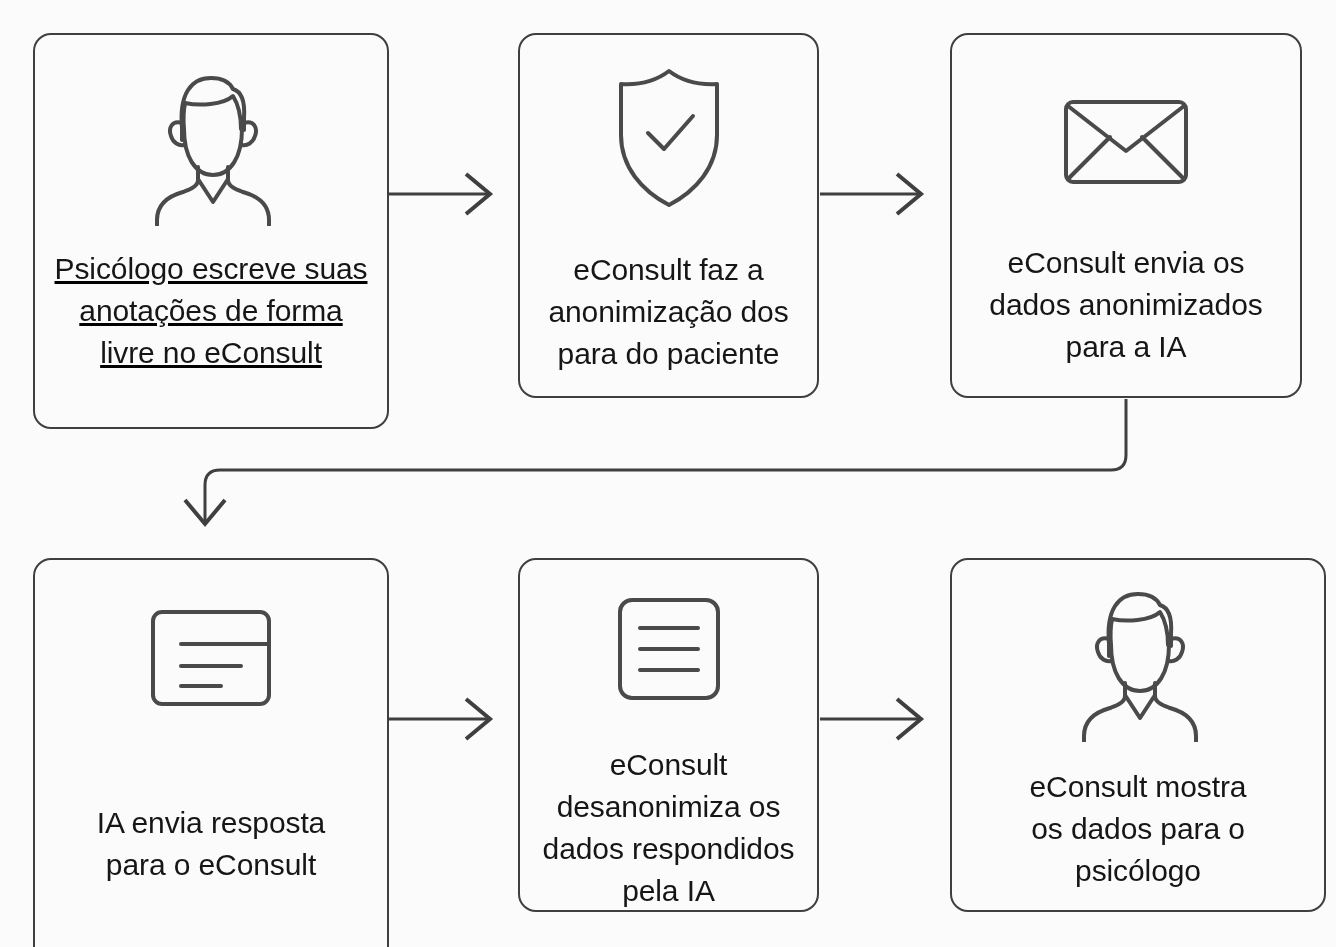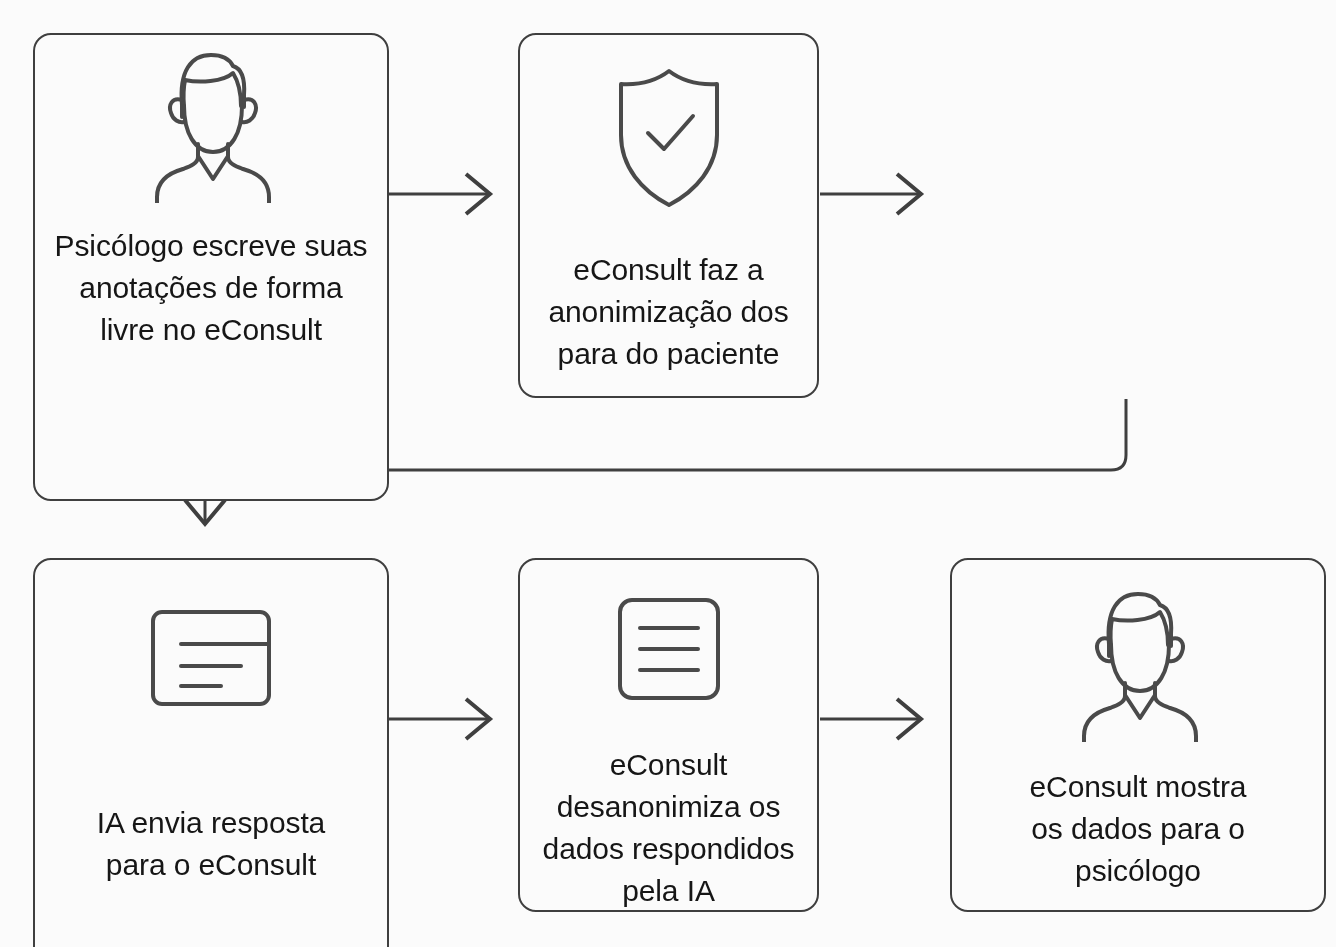--- a/index.html
+++ b/index.html
@@ -95,21 +95,21 @@
     <g>
       <path class="conn-path" d="M 389 719 L 487 719"></path>
       <path class="conn-head" d="M 466 699 L 490 719 L 466 739"></path>
     </g>
     <g>
       <path class="conn-path" d="M 820 719 L 918 719"></path>
       <path class="conn-head" d="M 897 699 L 921 719 L 897 739"></path>
     </g>
   </svg>
 
-  <div class="node" style="left:33px; top:33px; width:356px; height:468px; padding-top:8px;">
+  <div class="node" style="left:33px; top:33px; width:356px; height:396px; padding-top:31px;text-decoration:underline;">
     <svg class="node-icon" width="140" height="160" viewBox="0 0 140 160">
       <path class="icon-stroke" d="M41 62 C 38 28 50 12 70 12 C 83 12 89 17 92 23 C 102 26 104 38 103 52 L 103 64"></path>
       <path class="icon-stroke" d="M41 62 L 41 74"></path>
       <path class="icon-stroke" d="M43 63 C 42 52 43 42 44 37 C 58 40 82 39 92 30 C 97 38 100 50 100 63"></path>
       <path class="icon-stroke" d="M41 57 C 31 54 27 62 30 70 C 32 77 38 80 43 79"></path>
       <path class="icon-stroke" d="M103 57 C 113 54 117 62 114 70 C 112 77 106 80 101 79"></path>
       <path class="icon-stroke" d="M43 63 C 43 90 54 109 72 109 C 90 109 101 90 101 63"></path>
       <path class="icon-stroke" d="M57 101 L 57 114 C 57 120 50 123 42 126"></path>
       <path class="icon-stroke" d="M87 101 L 87 114 C 87 120 94 123 102 126"></path>
       <path class="icon-stroke" d="M57 113 L 72 136 L 87 113"></path>
@@ -124,20 +124,31 @@
   <div class="node" style="left:518px; top:33px; width:301px; height:365px; padding-top:28px;">
     <svg class="node-icon" width="130" height="150" viewBox="0 0 130 150">
       <path class="icon-stroke" d="M65 8 C 52 18 34 22 17 21 L 17 72 C 17 104 38 128 65 142 C 92 128 113 104 113 72 L 113 21 C 96 22 78 18 65 8 Z"></path>
       <path class="icon-stroke" d="M44 70 L 60 86 L 89 53"></path>
     </svg>
     <span class="node-label" style="margin-top:36px;">eConsult faz a
 anonimização dos
 para do paciente</span>
   </div>
 
+  <div class="node" style="left:950px; top:33px; width:352px; height:365px; padding-top:62px;">
+    <svg class="node-icon" width="130" height="90" viewBox="0 0 130 90">
+      <rect class="icon-stroke" x="5" y="5" width="120" height="80" rx="7" ry="7"></rect>
+      <path class="icon-stroke" d="M7 9 L 65 54 L 123 9"></path>
+      <path class="icon-stroke" d="M7 82 L 49 40"></path>
+      <path class="icon-stroke" d="M123 82 L 81 40"></path>
+    </svg>
+    <span class="node-label" style="margin-top:55px;">eConsult envia os
+dados anonimizados
+para a IA</span>
+  </div>
 
   <div class="node" style="left:33px; top:558px; width:356px; height:446px; padding-top:48px;">
     <svg class="node-icon" width="124" height="100" viewBox="0 0 124 100">
       <rect class="icon-stroke" x="4" y="4" width="116" height="92" rx="9" ry="9"></rect>
       <path class="icon-stroke" d="M32 36 L 120 36"></path>
       <path class="icon-stroke" d="M32 58 L 92 58"></path>
       <path class="icon-stroke" d="M32 78 L 72 78"></path>
     </svg>
     <span class="node-label" style="margin-top:94px;">IA envia resposta
 para o eConsult</span>

